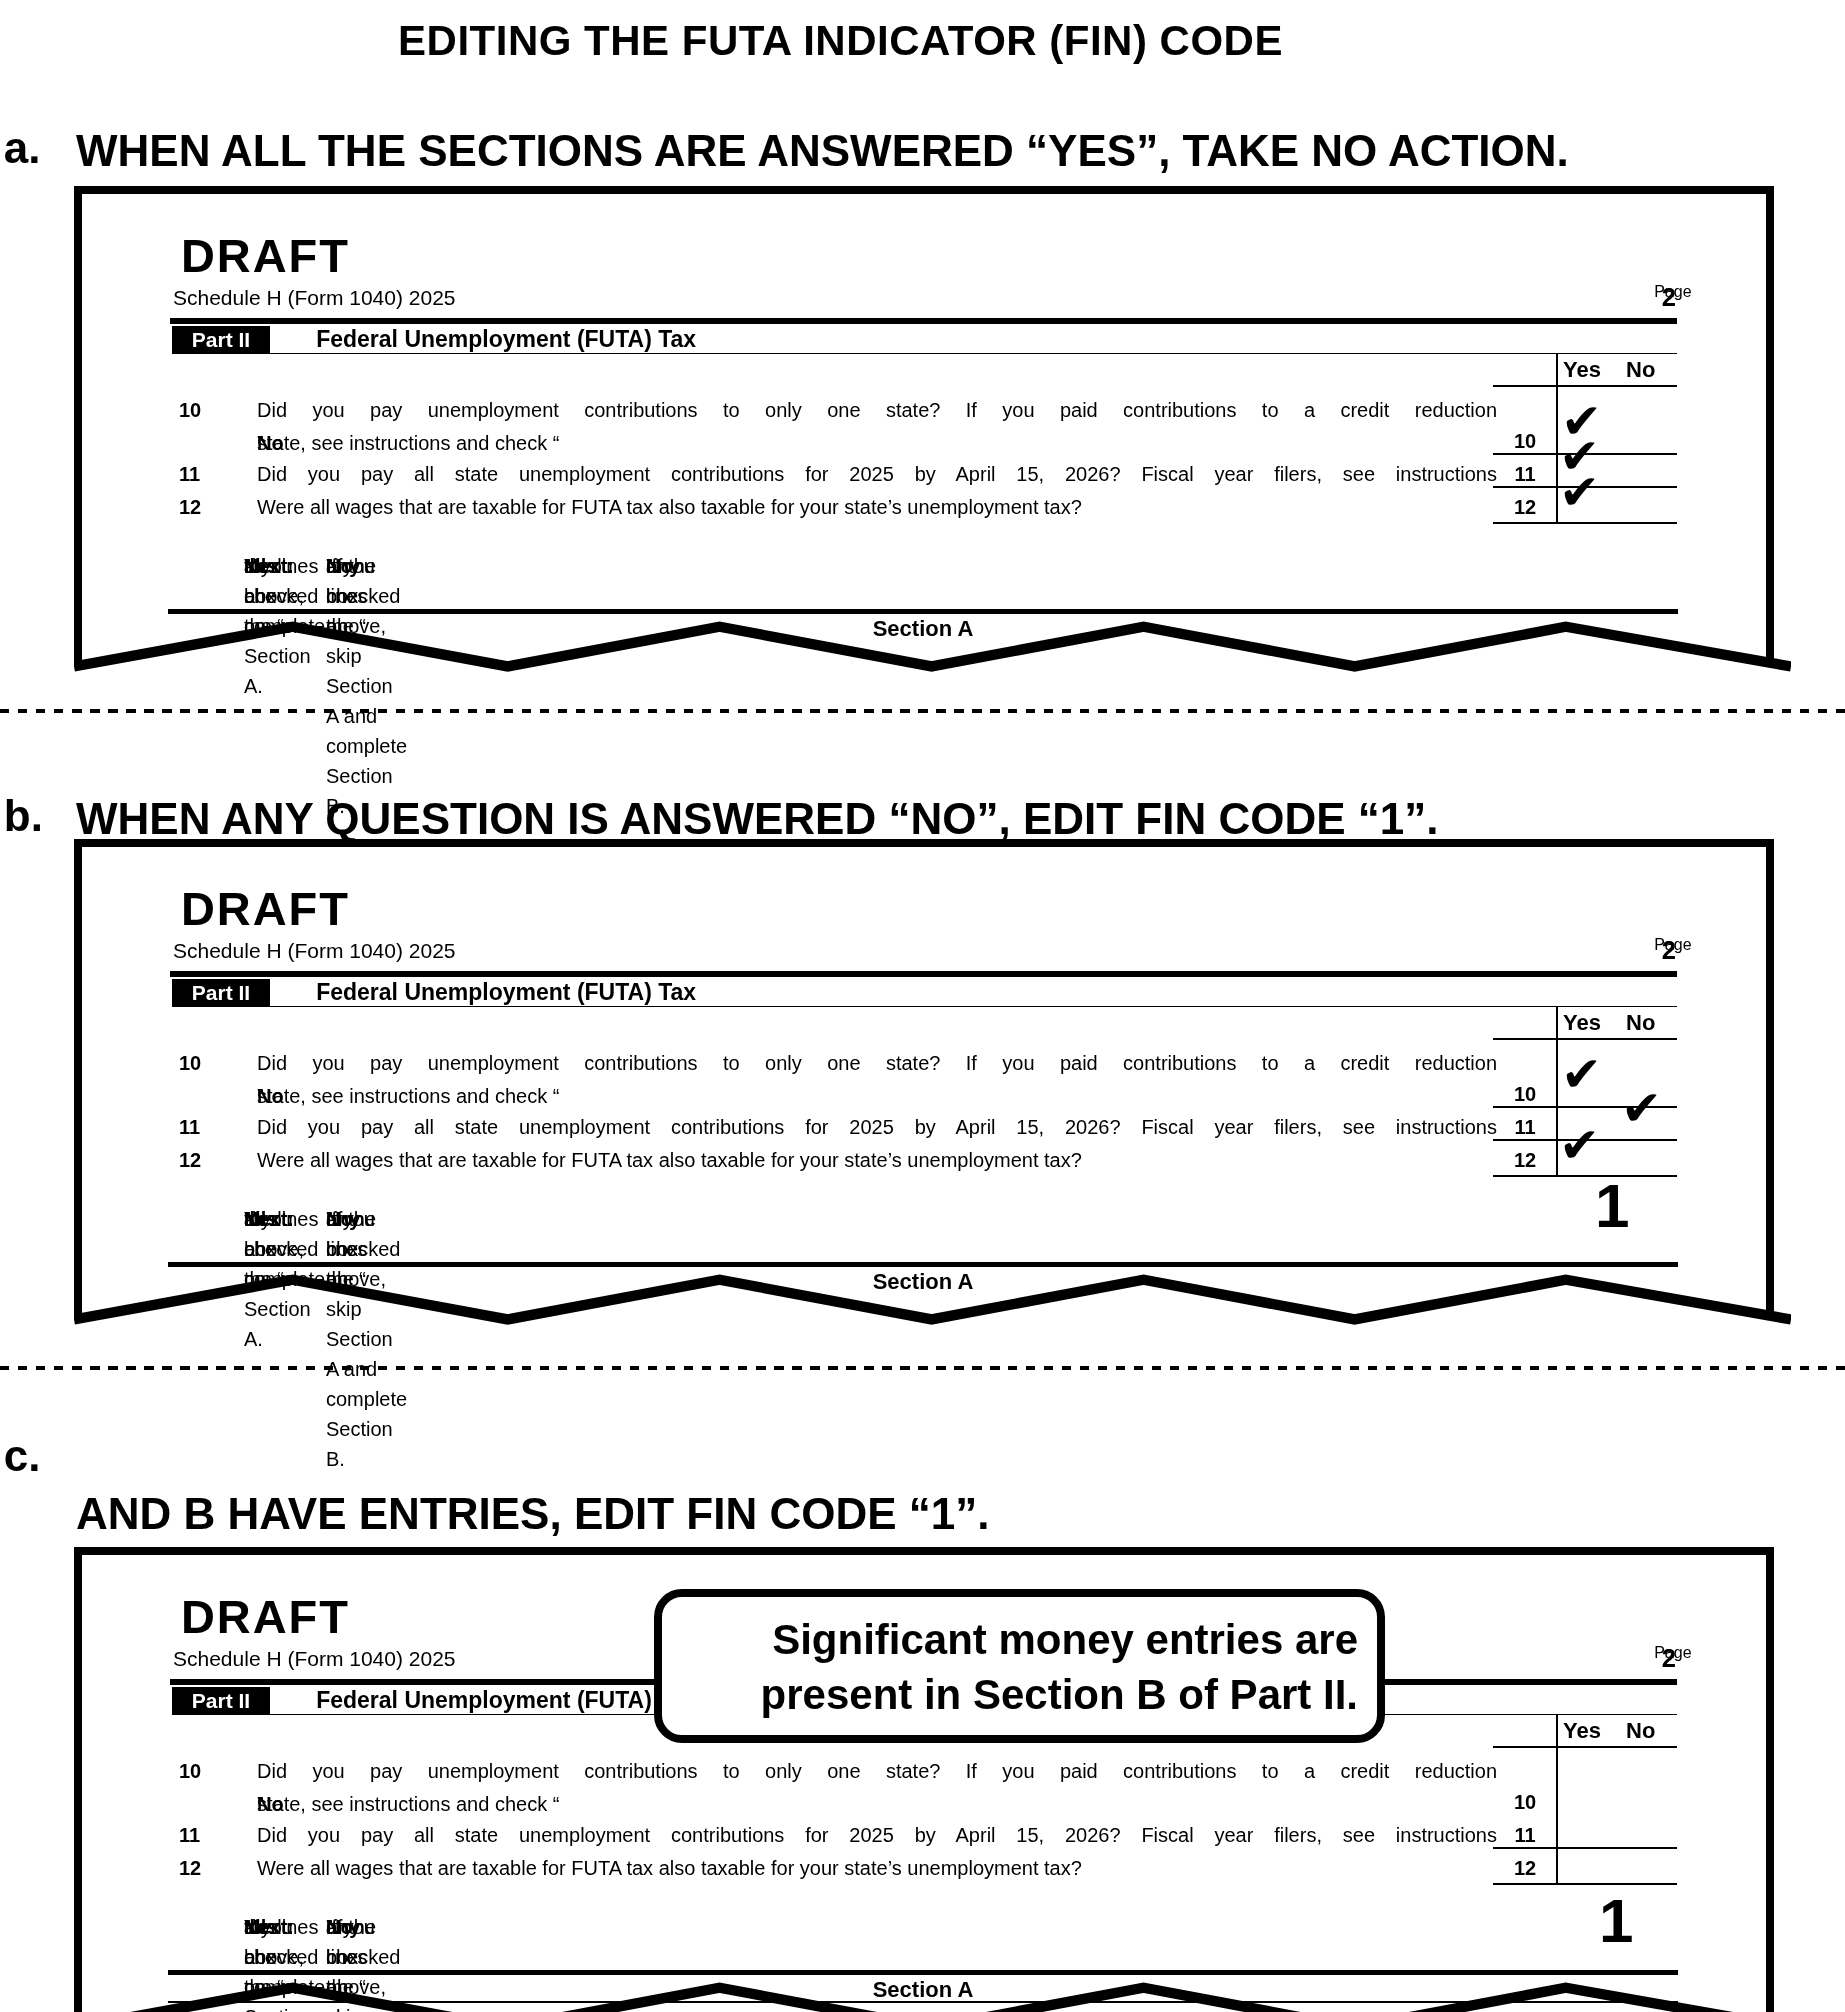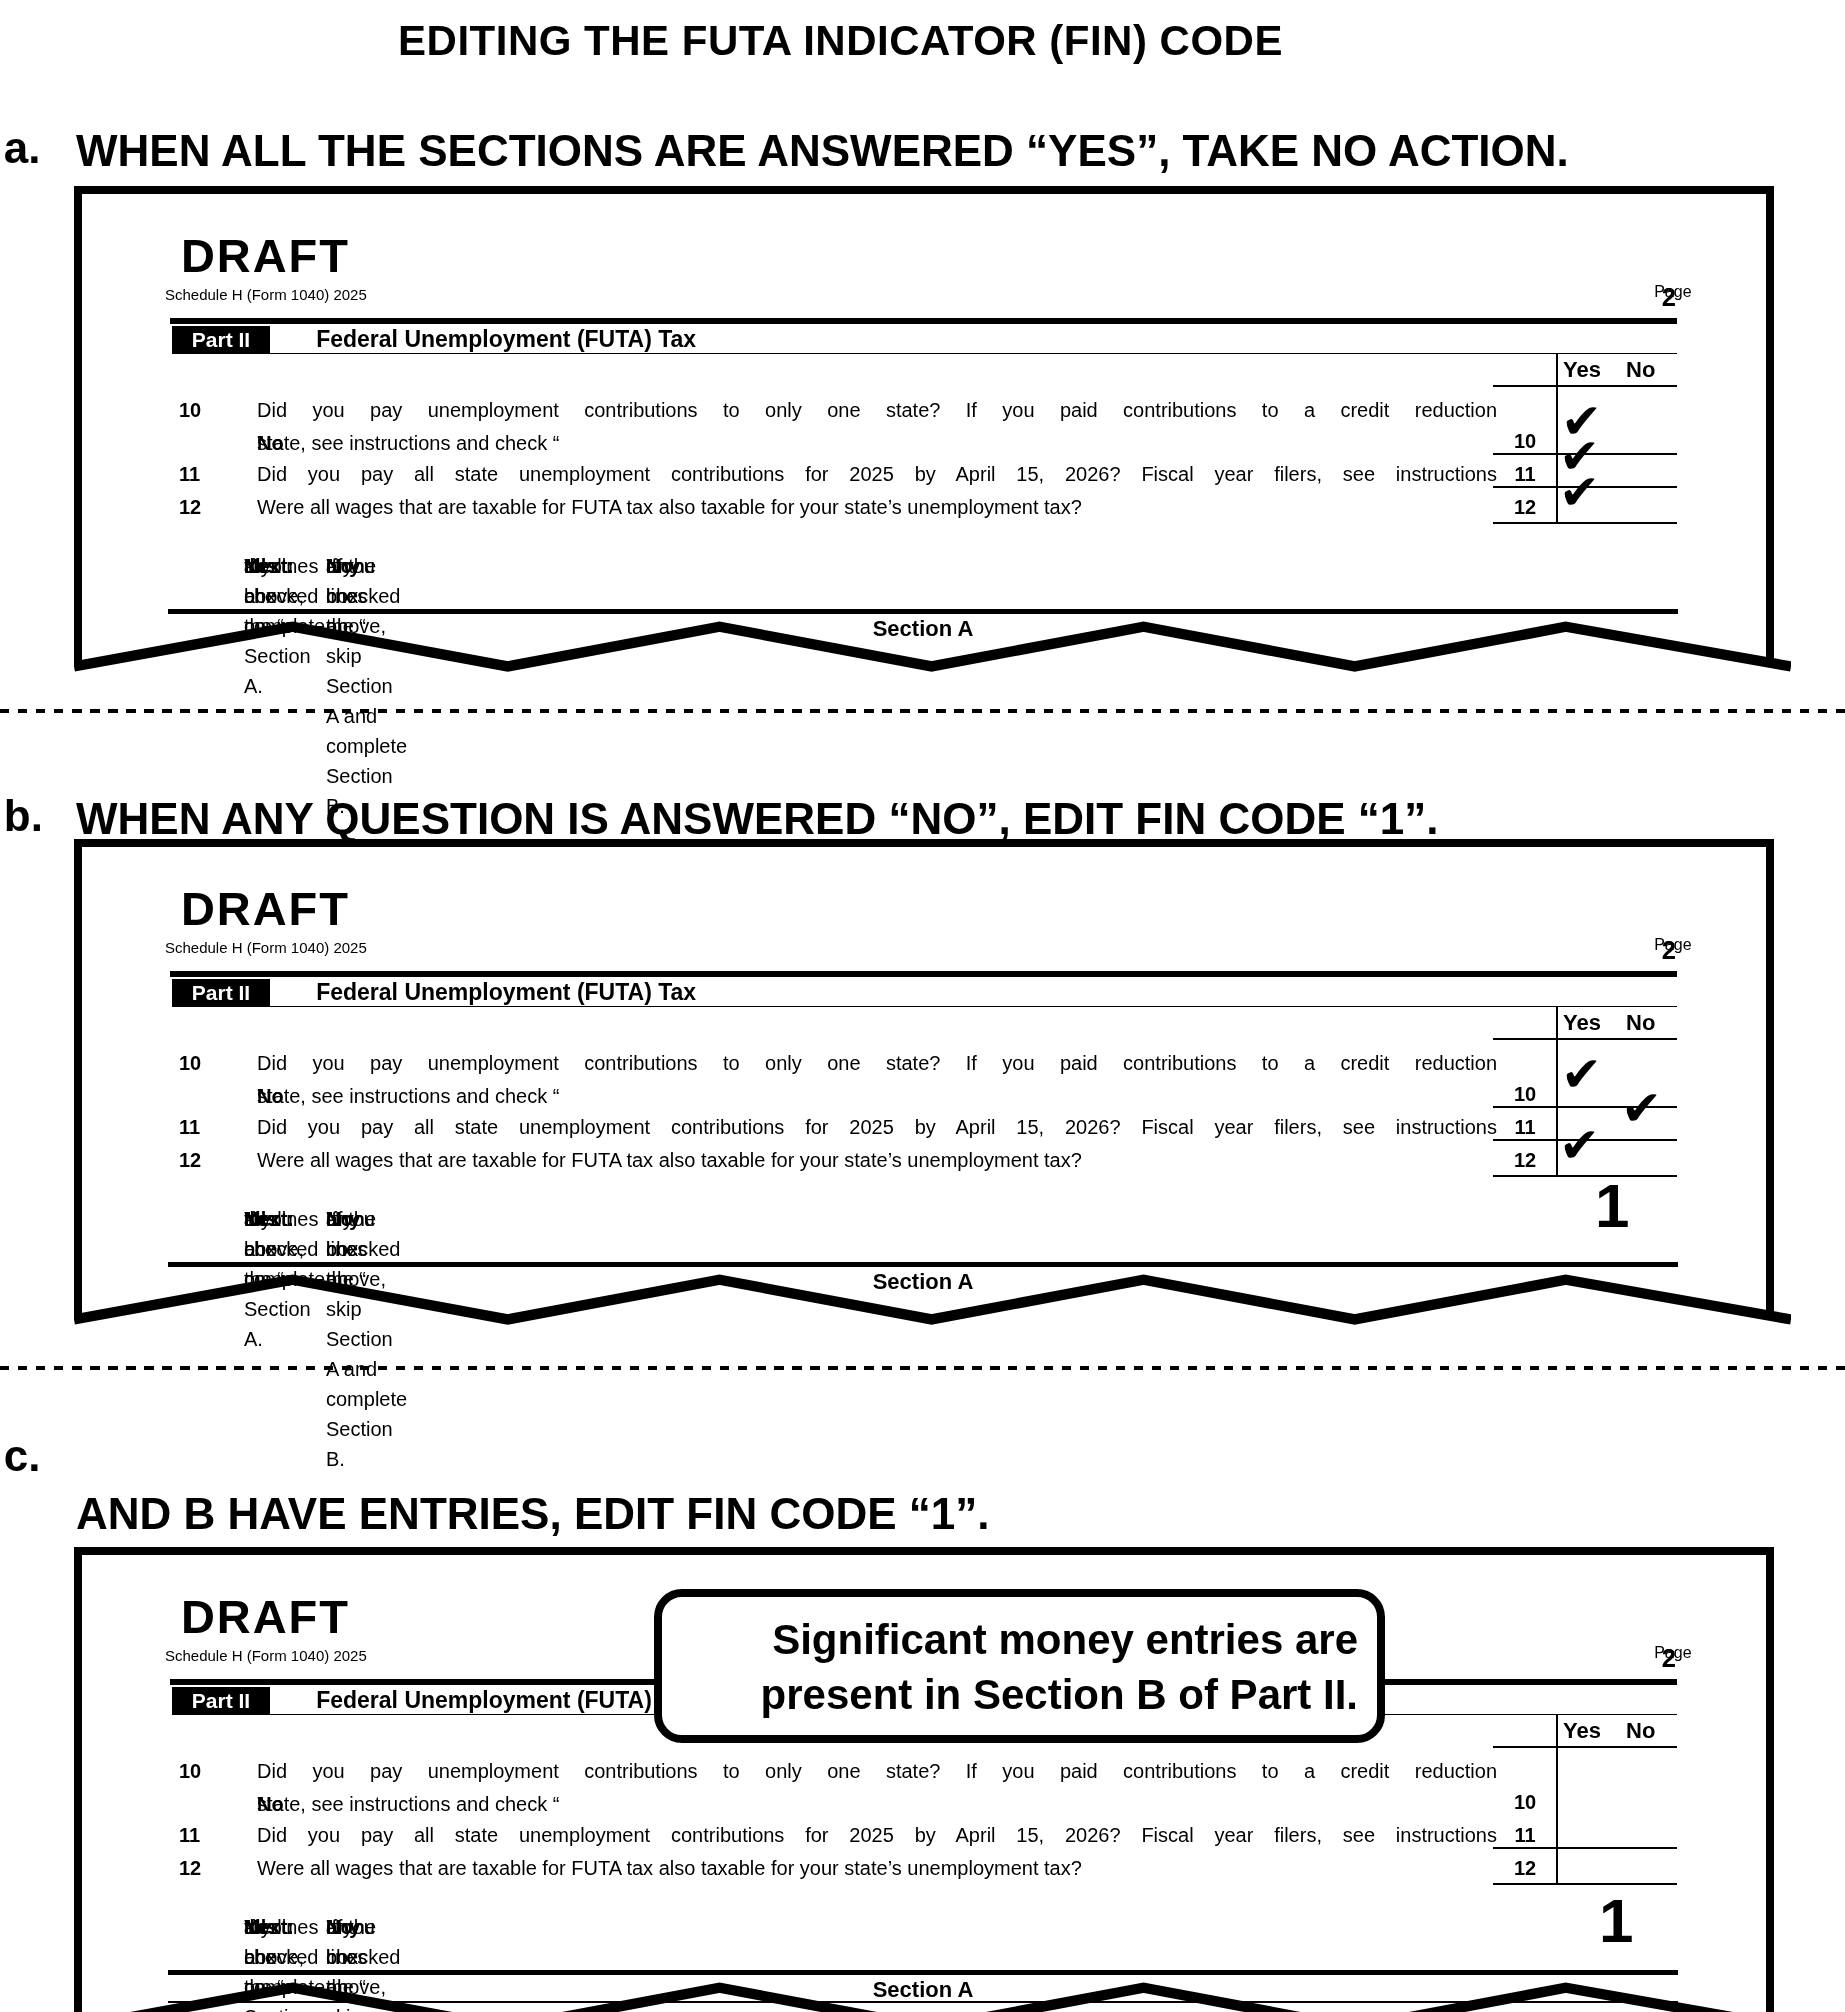--- a/index.html
+++ b/index.html
@@ -17,21 +17,21 @@
 
   
   .fbox{position:absolute;left:74px;width:1700px;border:8.5px solid #000;border-bottom:none;
         background:#fff;box-sizing:border-box;}
   .fbox-a{top:186px;height:479px;}
   .fbox-b{top:839px;height:481px;}
   .fbox-c{top:1547px;height:466px;}
 
   .fbox *{position:absolute;}
   .draft{left:79px;top:34px;font-size:47px;font-weight:bold;letter-spacing:1.9px;margin-left:20px;}
-  .sched{left:83px;top:92px;font-size:15px;}
+  .sched{left:91px;top:92px;font-size:21px;}
   .pgbox{left:1354px;top:89px;width:240px;text-align:right;font-size:16px;}
   .pgnum{position:static;font-size:25.6px;font-weight:bold;padding-left:7.6px;}
   .toprule{left:88px;top:124px;width:1507px;height:5.7px;background:#000;}
   .partbar{left:90px;top:132px;width:1505px;height:27.4px;border-bottom:1.9px solid #000;}
   .partlabel{position:static;display:inline-block;width:98px;height:27.4px;line-height:27.4px;
              background:#000;color:#ffffff;font-size:21px;font-weight:bold;text-align:center;}
   .parttitle{position:static;display:inline-block;margin-left:42px;line-height:27.4px;
              font-size:23px;font-weight:bold;vertical-align:top;white-space:nowrap;}
 
   

